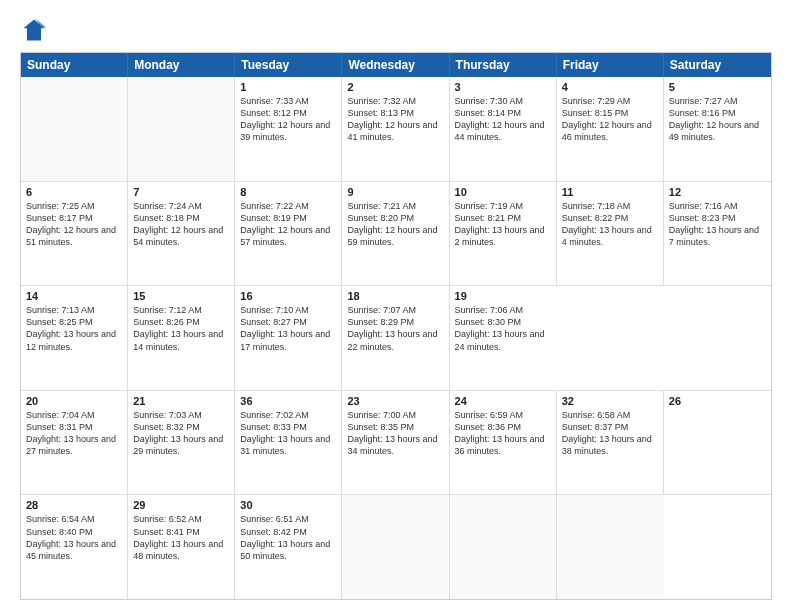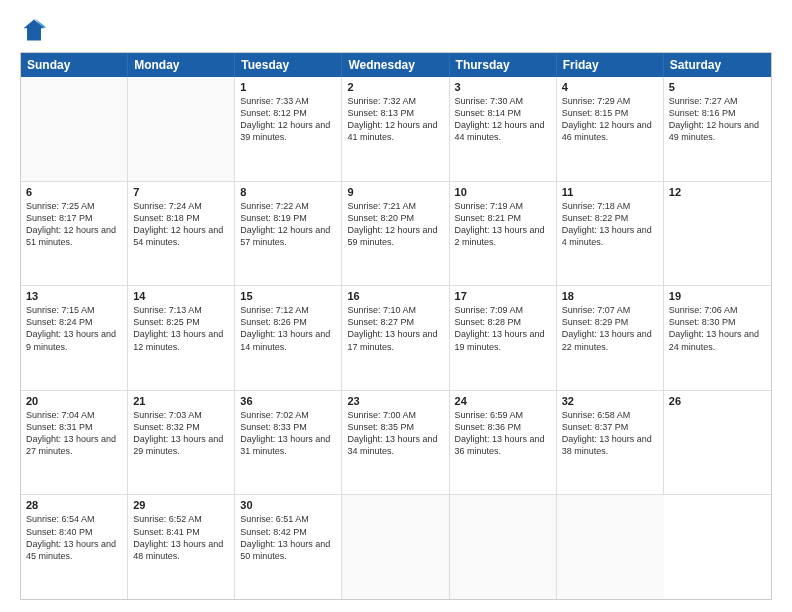--- a/index.html
+++ b/index.html
@@ -182,42 +182,35 @@
           <div class="cal-cell">
             <div class="day-num">10</div>
             <div class="sun-info">Sunrise: 7:19 AM<br>Sunset: 8:21 PM<br>Daylight: 13 hours and 2 minutes.</div>
           </div>
           <div class="cal-cell">
             <div class="day-num">11</div>
             <div class="sun-info">Sunrise: 7:18 AM<br>Sunset: 8:22 PM<br>Daylight: 13 hours and 4 minutes.</div>
           </div>
           <div class="cal-cell">
             <div class="day-num">12</div>
-          </div>
-        </div>
-        <div class="cal-row">
-          <div class="cal-cell">
-            <div class="day-num">13</div>
-            <div class="sun-info">Sunrise: 7:15 AM<br>Sunset: 8:24 PM<br>Daylight: 13 hours and 9 minutes.</div>
-          </div>
+            <div class="sun-info">Sunrise: 7:16 AM<br>Sunset: 8:23 PM<br>Daylight: 13 hours and 7 minutes.</div>
+          </div>
+        </div>
+        <div class="cal-row">
           <div class="cal-cell">
             <div class="day-num">14</div>
             <div class="sun-info">Sunrise: 7:13 AM<br>Sunset: 8:25 PM<br>Daylight: 13 hours and 12 minutes.</div>
           </div>
           <div class="cal-cell">
             <div class="day-num">15</div>
             <div class="sun-info">Sunrise: 7:12 AM<br>Sunset: 8:26 PM<br>Daylight: 13 hours and 14 minutes.</div>
           </div>
           <div class="cal-cell">
             <div class="day-num">16</div>
             <div class="sun-info">Sunrise: 7:10 AM<br>Sunset: 8:27 PM<br>Daylight: 13 hours and 17 minutes.</div>
-          </div>
-          <div class="cal-cell">
-            <div class="day-num">17</div>
-            <div class="sun-info">Sunrise: 7:09 AM<br>Sunset: 8:28 PM<br>Daylight: 13 hours and 19 minutes.</div>
           </div>
           <div class="cal-cell">
             <div class="day-num">18</div>
             <div class="sun-info">Sunrise: 7:07 AM<br>Sunset: 8:29 PM<br>Daylight: 13 hours and 22 minutes.</div>
           </div>
           <div class="cal-cell">
             <div class="day-num">19</div>
             <div class="sun-info">Sunrise: 7:06 AM<br>Sunset: 8:30 PM<br>Daylight: 13 hours and 24 minutes.</div>
           </div>
         </div>

